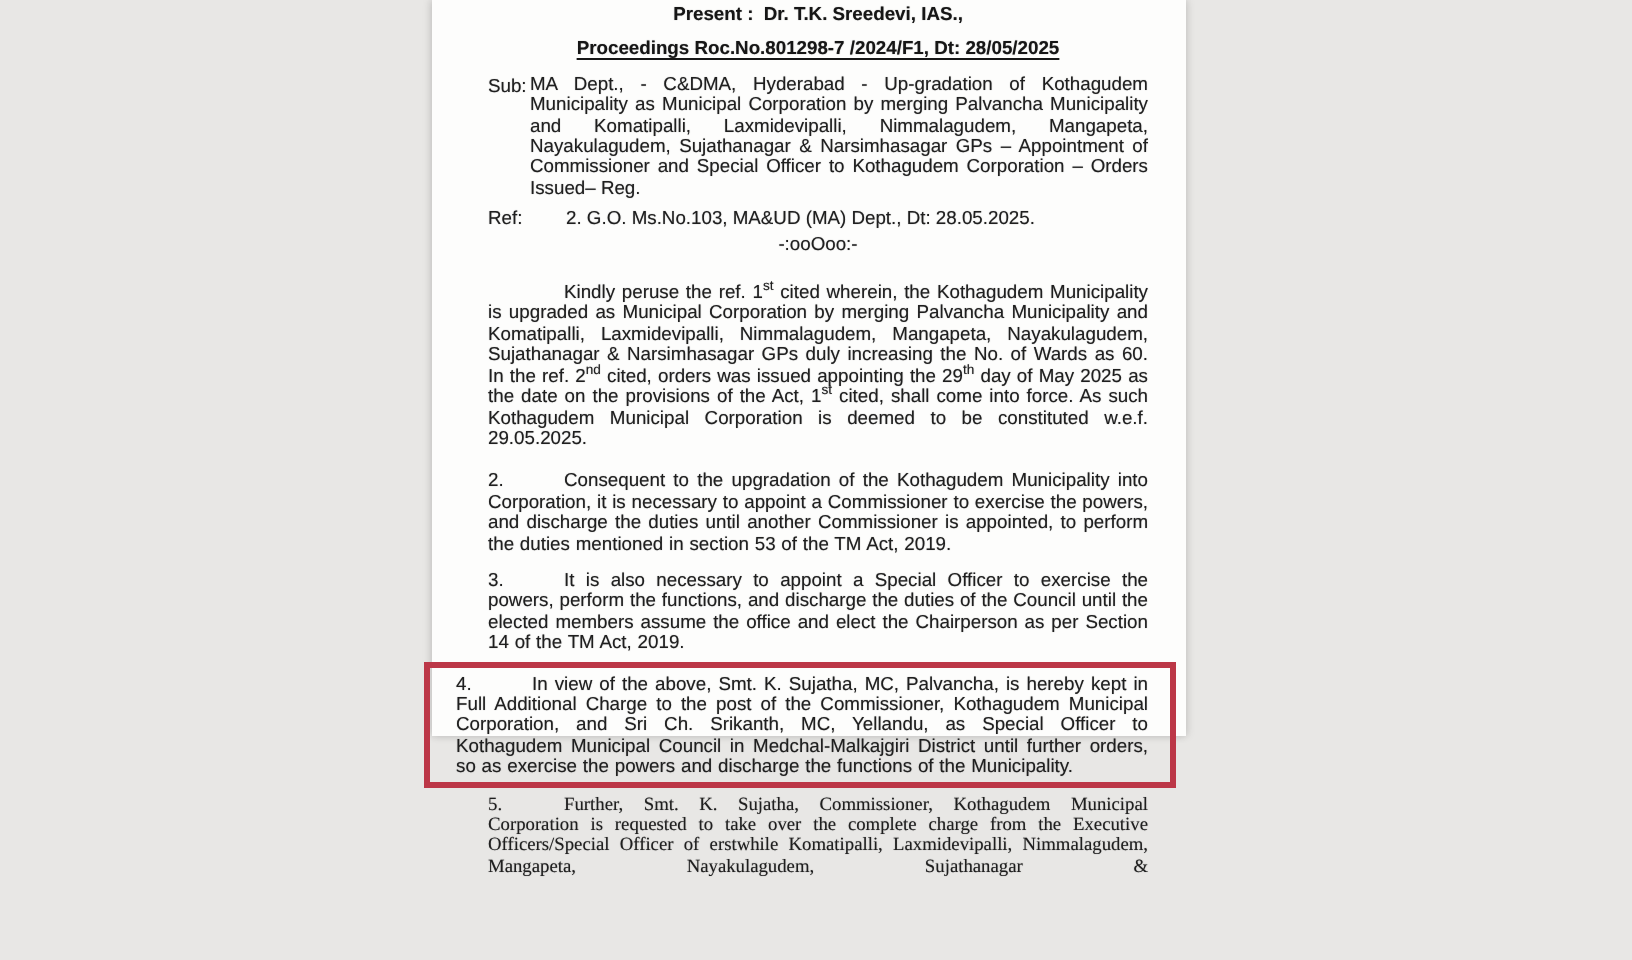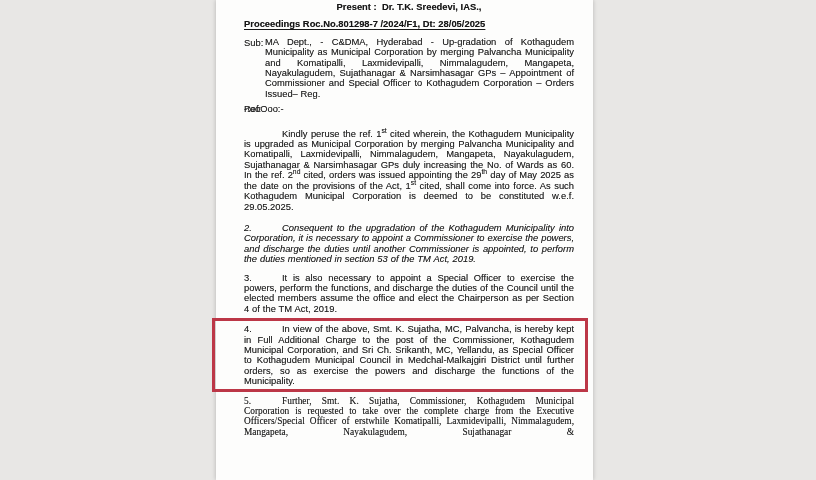--- a/index.html
+++ b/index.html
@@ -2,79 +2,80 @@
 <html><head>
 <meta charset="utf-8">
 <style>
   html, body { margin:0; padding:0; }
   body {
     width:816px; height:480px; overflow:hidden; position:relative;
     background:#e8e7e5;
     font-family:"Liberation Sans", sans-serif;
   }
   .page {
-    position:absolute; left:216px; top:0; width:377px; height:480px;
+    position:absolute; left:216px; top:0; width:377px; height:368px;
     background:#fdfdfc;
     box-shadow:-1px 0 4px rgba(0,0,0,.12), 1px 0 4px rgba(0,0,0,.10);
   }
   .content {
     padding:2px 19px 0 28px;
     font-size:9.4px; line-height:10.4px; color:#1f1f1f;
     text-shadow:0 0 .5px rgba(30,30,30,.5);
   }
   .hdr { text-align:center; font-weight:bold; white-space:pre; color:#161616; }
   .proc {
-    text-align:left; font-weight:bold; margin-top:7px; color:#161616;
+    text-align:center; font-weight:bold; margin-top:7px; color:#161616;
     text-decoration:underline; text-underline-offset:1.5px; white-space:pre;
   }
   .sub { margin-top:7px; position:relative; padding-left:21px; text-align:justify; }
   .sub .lbl { position:absolute; left:0; top:1px; }
   .ref { margin-top:5px; position:relative; padding-left:39px; }
   .ref .lbl { position:absolute; left:0; top:0; }
   .ref .item { padding-left:17px; text-indent:-17px; text-align:justify; }
-  .sep { margin-top:2px; }
+  .sep { text-align:center; margin-top:2px; }
   .para { text-align:justify; word-spacing:.3px; }
   .p1 { margin-top:14px; text-indent:38px; }
-  .p2 { margin-top:11px;font-style:italic; }
+  .p2 { margin-top:11px; }
   .p3 { margin-top:8px; }
   .p5 { margin-top:4px; text-align-last:justify;font-family:Liberation Serif, serif; }
   .pnum { display:inline-block; width:38px; }
   sup { font-size:6.8px; line-height:0; }
   .hbox {
     margin:4px -14px 0 -32px;
     border:3px solid #bc3747;
-    padding:3px 11px 2px 29px;
+    padding:3px 11px 2px 13px;
   }
 </style>
 </head>
 <body>
 
 <div class="page">
   <div class="content">
 
     <div class="hdr">Present :  Dr. T.K. Sreedevi, IAS.,</div>
 
     <div class="proc">Proceedings Roc.No.801298-7 /2024/F1, Dt: 28/05/2025</div>
 
     <div class="sub">
       <span class="lbl">Sub:</span>
       <span>MA Dept., - C&amp;DMA, Hyderabad - Up-gradation of Kothagudem Municipality as Municipal Corporation by merging Palvancha Municipality and Komatipalli, Laxmidevipalli, Nimmalagudem, Mangapeta, Nayakulagudem, Sujathanagar &amp; Narsimhasagar GPs – Appointment of Commissioner and Special Officer to Kothagudem Corporation – Orders Issued– Reg.</span>
     </div>
 
     <div class="ref">
       <span class="lbl">Ref:</span>
+      <div class="item">2. G.O. Ms.No.103, MA&amp;UD (MA) Dept., Dt: 28.05.2025.</div>
     </div>
 
     <div class="sep">-:ooOoo:-</div>
 
     <div class="para p1"><span>Kindly peruse the ref. 1</span><sup>st</sup><span> cited wherein, the Kothagudem Municipality is upgraded as Municipal Corporation by merging Palvancha Municipality and Komatipalli, Laxmidevipalli, Nimmalagudem, Mangapeta, Nayakulagudem, Sujathanagar &amp; Narsimhasagar GPs duly increasing the No. of Wards as 60. In the ref. 2</span><sup>nd</sup><span> cited, orders was issued appointing the 29</span><sup>th</sup><span> day of May 2025 as the date on the provisions of the Act, 1</span><sup>st</sup><span> cited, shall come into force. As such Kothagudem Municipal Corporation is deemed to be constituted w.e.f. 29.05.2025.</span></div>
 
     <div class="para p2"><span class="pnum">2.</span><span>Consequent to the upgradation of the Kothagudem Municipality into Corporation, it is necessary to appoint a Commissioner to exercise the powers, and discharge the duties until another Commissioner is appointed, to perform the duties mentioned in section 53 of the TM Act, 2019.</span></div>
 
-    <div class="para p3"><span class="pnum">3.</span><span>It is also necessary to appoint a Special Officer to exercise the powers, perform the functions, and discharge the duties of the Council until the elected members assume the office and elect the Chairperson as per Section 4 of the TM Act, 2019.</span></div>
+    <div class="para p3"><span class="pnum">3.</span><span>It is also necessary to appoint a Special Officer to exercise the powers, perform the functions, and discharge the duties of the Council until the elected members assume the office and elect the Chairperson as per Section 14 of the TM Act, 2019.</span></div>
 
     <div class="hbox" style="border-color: rgb(188, 55, 71);">
       <div class="para"><span class="pnum">4.</span><span>In view of the above, Smt. K. Sujatha, MC, Palvancha, is hereby kept in Full Additional Charge to the post of the Commissioner, Kothagudem Municipal Corporation, and Sri Ch. Srikanth, MC, Yellandu, as Special Officer to Kothagudem Municipal Council in Medchal-Malkajgiri District until further orders, so as exercise the powers and discharge the functions of the Municipality.</span></div>
     </div>
 
     <div class="para p5"><span class="pnum">5.</span><span>Further, Smt. K. Sujatha, Commissioner, Kothagudem Municipal Corporation is requested to take over the complete charge from the Executive Officers/Special Officer of erstwhile Komatipalli, Laxmidevipalli, Nimmalagudem, Mangapeta, Nayakulagudem, Sujathanagar &amp;</span></div>
 
   </div>
 </div>
 

